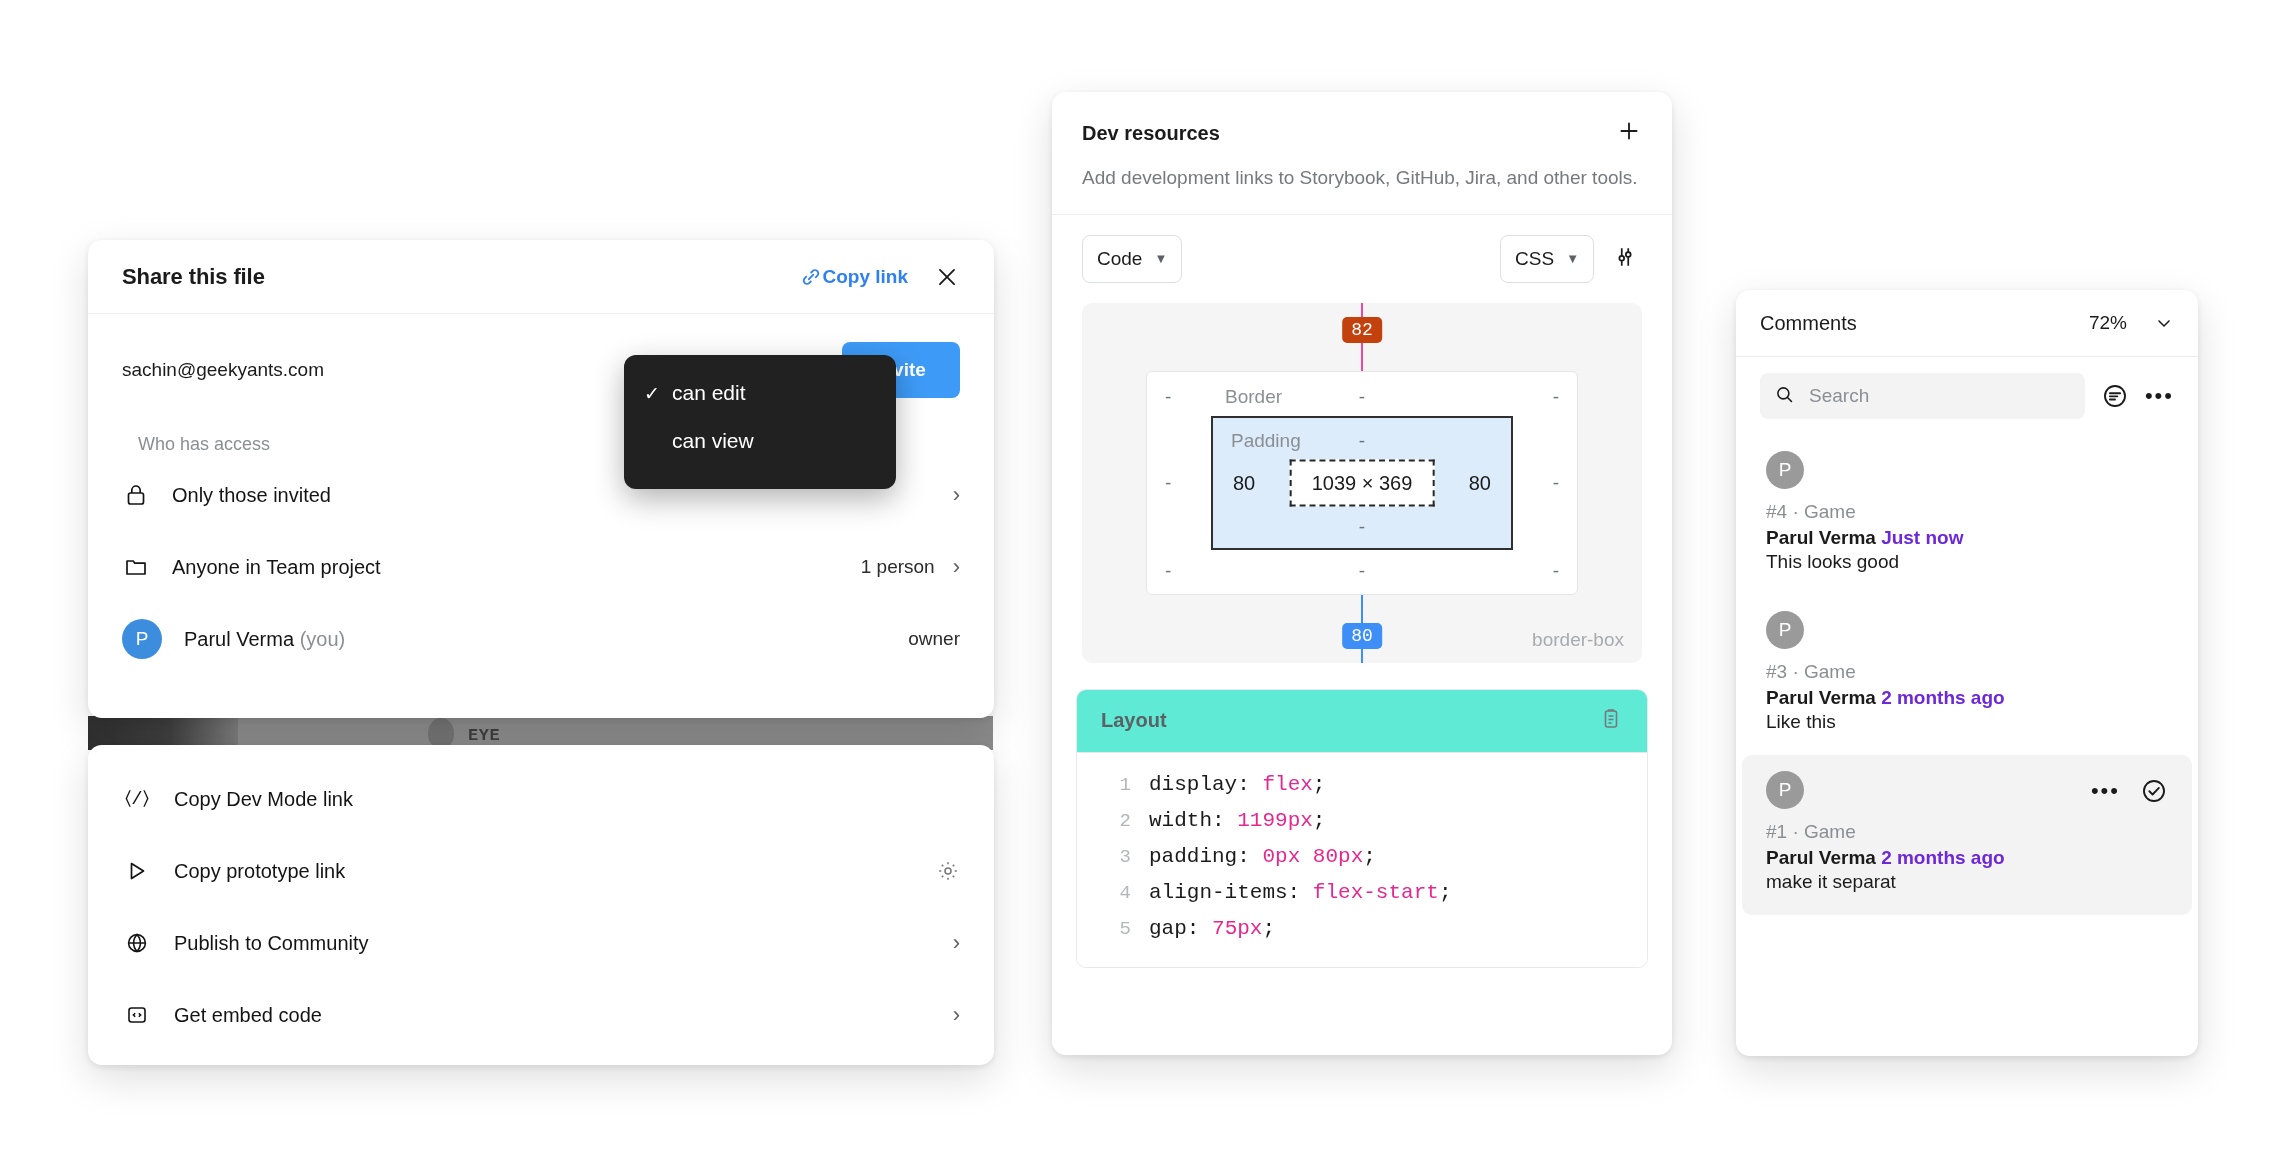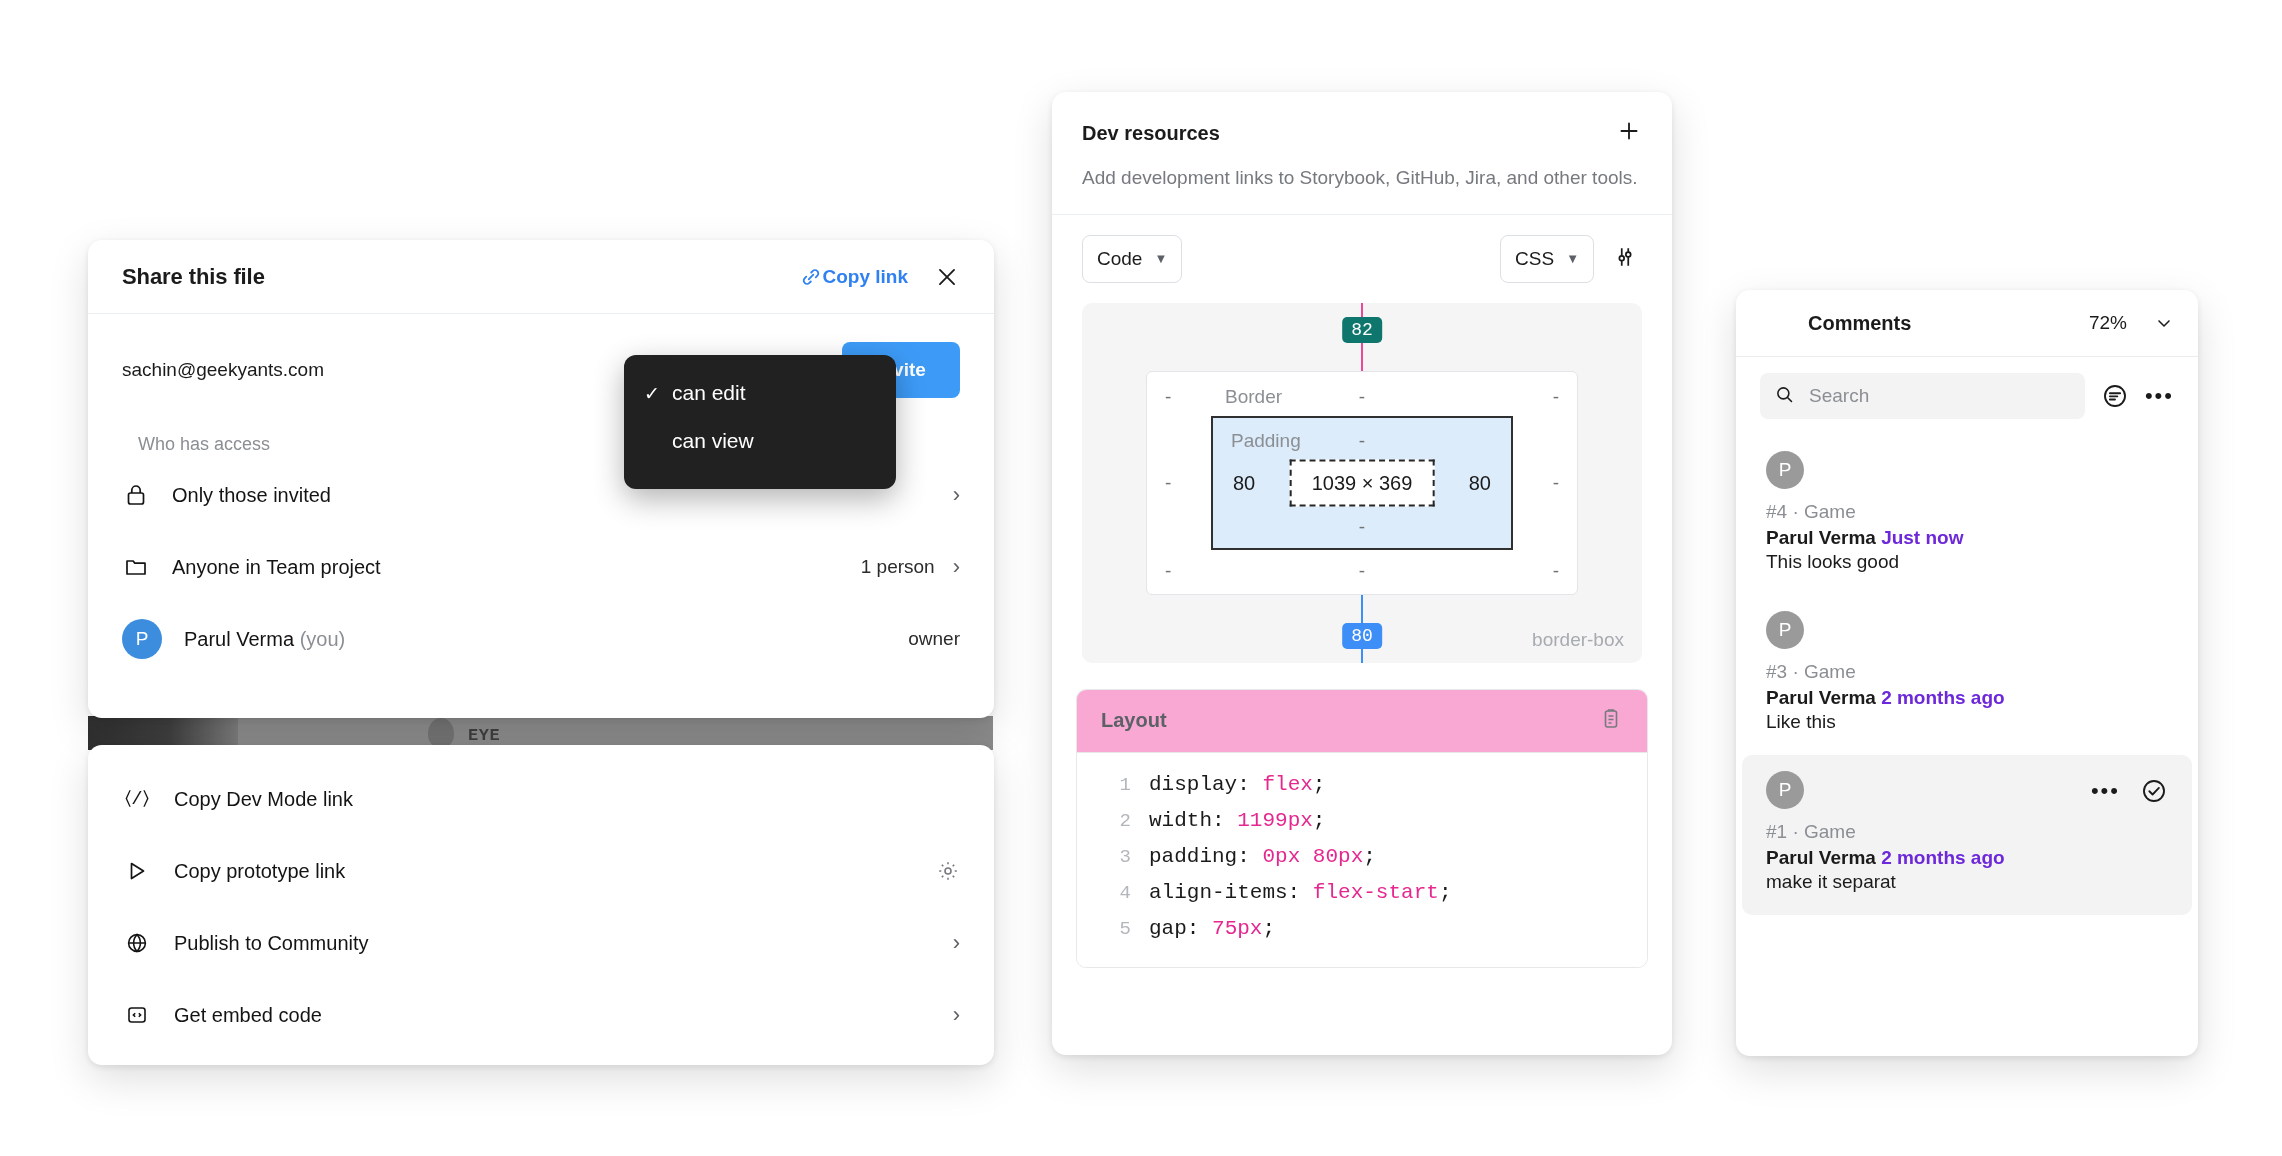--- a/index.html
+++ b/index.html
@@ -91,53 +91,53 @@
   .spacer{flex:1;}
   .slider-ic{cursor:pointer;padding:4px;}
 
   
   .boxmodel{margin:6px 30px 0 30px;background:#f5f5f5;border-radius:10px;
     height:360px;position:relative;}
   .bm-line-v{position:absolute;left:50%;width:2px;transform:translateX(-50%);}
   .bm-badge{position:absolute;left:50%;transform:translateX(-50%);
     color:#fff;font-size:18px;border-radius:5px;padding:4px 9px;line-height:1;
     font-family:"Liberation Mono",monospace;}
-  .badge-pink{background:#0f766e;}
+  .badge-pink{background:#c2410c;}
   .badge-blue{background:#3d8ef7;}
   .border-box{position:absolute;left:64px;top:68px;right:64px;bottom:68px;
     border:1px solid #e3e5e8;border-radius:6px;background:#fff;}
   .padding-box{position:absolute;left:64px;top:44px;right:64px;bottom:44px;
     border:2px solid #303030;background:#dcecfb;}
   .content-box{position:absolute;left:50%;top:50%;transform:translate(-50%,-50%);
     border:2px dashed #262626;background:#fff;padding:10px 20px;
     font-size:20px;color:#1b1b1b;white-space:nowrap;}
   .bm-lab{position:absolute;font-size:19px;color:#8b8f94;}
   .bm-val{position:absolute;font-size:20px;color:#1b1b1b;}
   .bm-dash{position:absolute;font-size:19px;color:#6f7378;}
   .bm-mode{position:absolute;right:18px;bottom:12px;font-size:19px;color:#a7abb0;}
 
   
   .code-card{margin:26px 24px 0 24px;border:1px solid #e6e8ea;border-radius:10px;
     overflow:hidden;}
   .code-head{height:62px;display:flex;align-items:center;padding:0 24px;
-    background:#f9a8d4;border-bottom:1px solid #e6e8ea;}
+    background:#5eead4;border-bottom:1px solid #e6e8ea;}
   .code-head .t{font-size:20px;color:#5c6166;font-weight:600;}
   .code-head .cp{margin-left:auto;cursor:pointer;}
   .code-body{padding:14px 0 20px 0;background:#fff;}
   .code-line{display:flex;align-items:center;font-family:"Liberation Mono",monospace;
     font-size:21px;height:36px;}
   .ln{width:54px;text-align:right;padding-right:18px;color:#b3b7bb;font-size:19px;}
   .ctok{color:#1b1b1b;}
   .cval{color:#e5288f;}
 
   
   #comments{left:1736px;top:290px;width:462px;height:766px;}
   .cm-head{height:66px;display:flex;align-items:center;padding:0 24px;
     border-bottom:1px solid #ececec;}
-  .cm-title{font-size:20px;font-weight:700;color:#1b1b1b;margin-left:48px;}
+  .cm-title{font-size:20px;font-weight:400;color:#1b1b1b;}
   .cm-head-right{margin-left:auto;display:flex;align-items:center;gap:27px;text-align:right;}
   .zoom-val{font-size:19px;color:#1b1b1b;}
   .cm-search-row{display:flex;align-items:center;gap:16px;padding:16px 24px;}
   .searchbox{flex:1;height:46px;background:#f3f3f4;border-radius:8px;
     display:flex;align-items:center;gap:12px;padding:0 14px;}
   .searchbox input{border:none;background:transparent;outline:none;
     font-size:19px;font-family:inherit;color:#1b1b1b;width:100%;}
   .searchbox input::placeholder{color:#8b8f94;}
   .icon-btn{cursor:pointer;display:flex;align-items:center;}
   .dots{letter-spacing:2px;font-size:22px;color:#1b1b1b;line-height:.6;}

